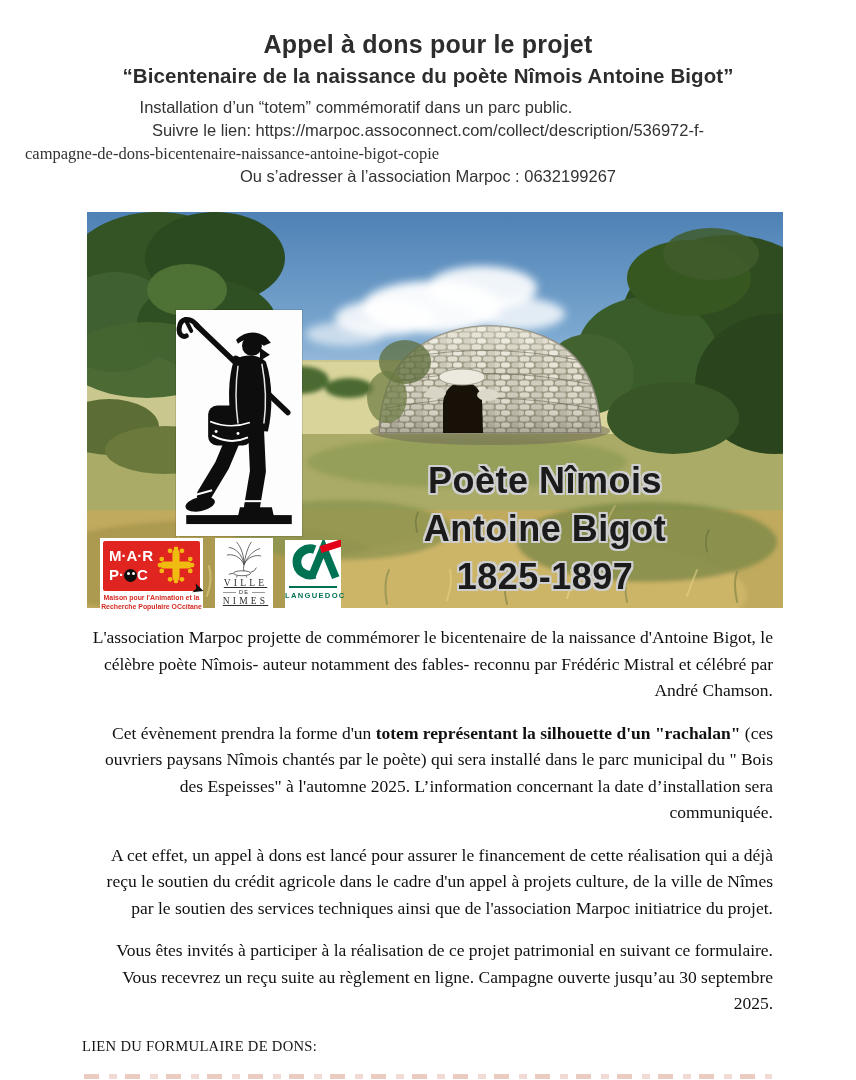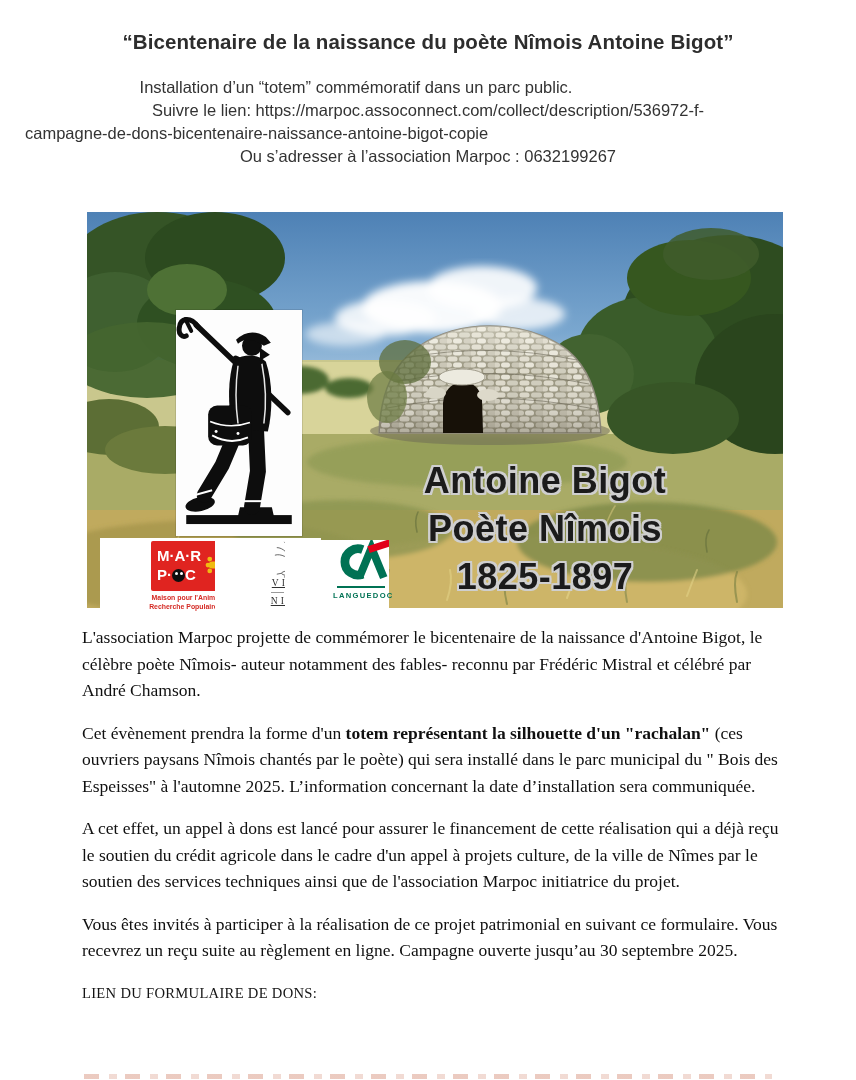--- a/index.html
+++ b/index.html
@@ -2,38 +2,38 @@
 <html><head>
 <meta charset="utf-8">
 <style>
   html,body{margin:0;padding:0;background:#ffffff;}
   .page{position:relative;width:856px;height:1080px;background:#ffffff;overflow:hidden;
         font-family:"Liberation Sans",sans-serif;}
 
   
   header{position:absolute;top:30px;left:0;width:856px;text-align:center;color:#2d2d2d;}
   .doc-title{font-size:25px;font-weight:700;margin:0 0 5px;letter-spacing:.2px;}
-  .doc-subtitle{font-size:20.5px;font-weight:700;margin:0 0 22px;letter-spacing:.1px;}
+  .doc-subtitle{font-size:20.5px;font-weight:700;margin:0 0 8px;letter-spacing:.1px;}
   .hline{font-size:16.5px;line-height:23px;color:#333;}
   .shiftl{transform:translateX(-72px);}
-  .leftline{text-align:left;padding-left:25px;}
+  .leftline{text-align:left;padding-left:25px;font-family:Liberation Serif, serif;}
 
   
   .photo{position:absolute;left:87px;top:212px;width:696px;height:396px;margin:0;}
   .scene{position:absolute;left:0;top:0;}
   .sil-box{position:absolute;left:89px;top:98px;width:126px;height:226px;background:#fdfdfd;
            box-shadow:0 0 0 1px rgba(0,0,0,.10);}
   .sil-box svg{display:block;width:126px;height:226px;}
   .overlay{position:absolute;left:280px;top:245px;width:356px;text-align:center;
            font-weight:700;font-size:36px;line-height:48px;color:#1b1b1b;letter-spacing:.5px;
            text-shadow:-2px -2px 0 #cfcfcf,2px -2px 0 #cfcfcf,-2px 2px 0 #cfcfcf,2px 2px 0 #cfcfcf,
                        -2px 0 0 #cfcfcf,2px 0 0 #cfcfcf,0 -2px 0 #cfcfcf,0 2px 0 #cfcfcf;}
 
   
-  .logo{position:absolute;background:#ffffff;padding-left:48px;}
+  .logo{position:absolute;background:#ffffff;}
   .logo.marpoc{left:13px;top:326px;width:103px;height:78px;}
   .marpoc-red{position:relative;background:#e02420;border-radius:2px;height:50px;margin:3px 3px 0;}
   .marpoc-words{position:absolute;left:6px;top:5px;color:#fff;font-weight:800;font-size:15px;line-height:19px;}
   .ball{display:inline-block;width:13px;height:13px;background:#0e0e0e;border-radius:50%;
         vertical-align:-1.5px;position:relative;}
   .ball i{position:absolute;top:3px;width:3px;height:3px;background:#fff;border-radius:50%;}
   .ball i:first-child{left:2.5px;} .ball i:last-child{left:7.5px;}
   .marpoc-cross{position:absolute;right:5px;top:5px;}
   .marpoc-arrow{position:absolute;right:-5px;bottom:-7px;color:#111;font-size:15px;transform:rotate(20deg);}
   .marpoc-tag{font-size:6.9px;line-height:8.6px;color:#d42a24;text-align:center;margin-top:3px;font-weight:700;}
@@ -46,33 +46,34 @@
             letter-spacing:1px;color:#2f2f2f;margin:1px 0;}
   .nimes-de .rule{width:13px;height:1px;background:#9a9a9a;}
 
   .logo.ca{left:198px;top:328px;width:56px;height:74px;text-align:center;}
   .ca-rule{width:48px;height:2px;background:#007254;margin:0 auto 3px;}
   .ca-region{font-size:7.6px;font-weight:700;color:#007254;letter-spacing:1.3px;}
 
   
   main{position:absolute;left:82px;top:624px;width:698px;font-family:"Liberation Serif",serif;
        font-size:17.5px;line-height:26.5px;color:#101010;}
-  .body-para{margin:0 0 16px;}
+  .body-para{margin:0 7px 16px;text-align:right;}
   .body-para b{font-weight:700;}
   .form-label{font-size:14.6px;letter-spacing:.3px;margin-top:6px;color:#141414;}
   .cut-link{position:absolute;left:2px;top:450px;width:688px;height:5px;opacity:.55;
             background:repeating-linear-gradient(90deg,rgba(190,82,48,.55) 0 15px,rgba(190,82,48,0) 15px 25px,
                        rgba(190,82,48,.38) 25px 33px,rgba(190,82,48,0) 33px 41px);}
 </style>
 </head>
 <body>
 
 <div class="page">
 
   <header>
+    <h1 class="doc-title">Appel à dons pour le projet</h1>
     <h2 class="doc-subtitle">“Bicentenaire de la naissance du poète Nîmois Antoine Bigot”</h2>
     <div class="hline shiftl">Installation d’un “totem” commémoratif dans un parc public.</div>
     <div class="hline">Suivre le lien: https://marpoc.assoconnect.com/collect/description/536972-f-</div>
     <div class="hline leftline">campagne-de-dons-bicentenaire-naissance-antoine-bigot-copie</div>
     <div class="hline">Ou s’adresser à l’association Marpoc : 0632199267</div>
   </header>
 
   <figure class="photo">
 
     <svg class="scene" width="696" height="396" viewBox="0 0 696 396">
@@ -222,22 +223,22 @@
           <path d="M86,54 Q92,85 88,114" stroke-width="1.5" opacity=".9"></path>
           <line x1="18" y1="186" x2="36" y2="181" stroke-width="2"></line>
           <line x1="68" y1="192" x2="88" y2="192" stroke-width="2"></line>
         </g>
         <circle cx="40" cy="122" r="1.5" fill="#fff"></circle>
           <circle cx="62" cy="124" r="1.5" fill="#fff"></circle>
       </svg>
     </div>
 
     <div class="overlay">
+      <div>Poète Nîmois</div>
       <div>Antoine Bigot</div>
-      <div>Poète Nîmois</div>
       <div>1825-1897</div>
     </div>
 
     <div class="logo marpoc">
       <div class="marpoc-red">
         <div class="marpoc-words">
           <div>M·A·R</div>
           <div><span>P·</span><span class="ball"><i></i><i></i></span><span>C</span></div>
         </div>
         <svg class="marpoc-cross" width="38" height="38" viewBox="0 0 32 32">

